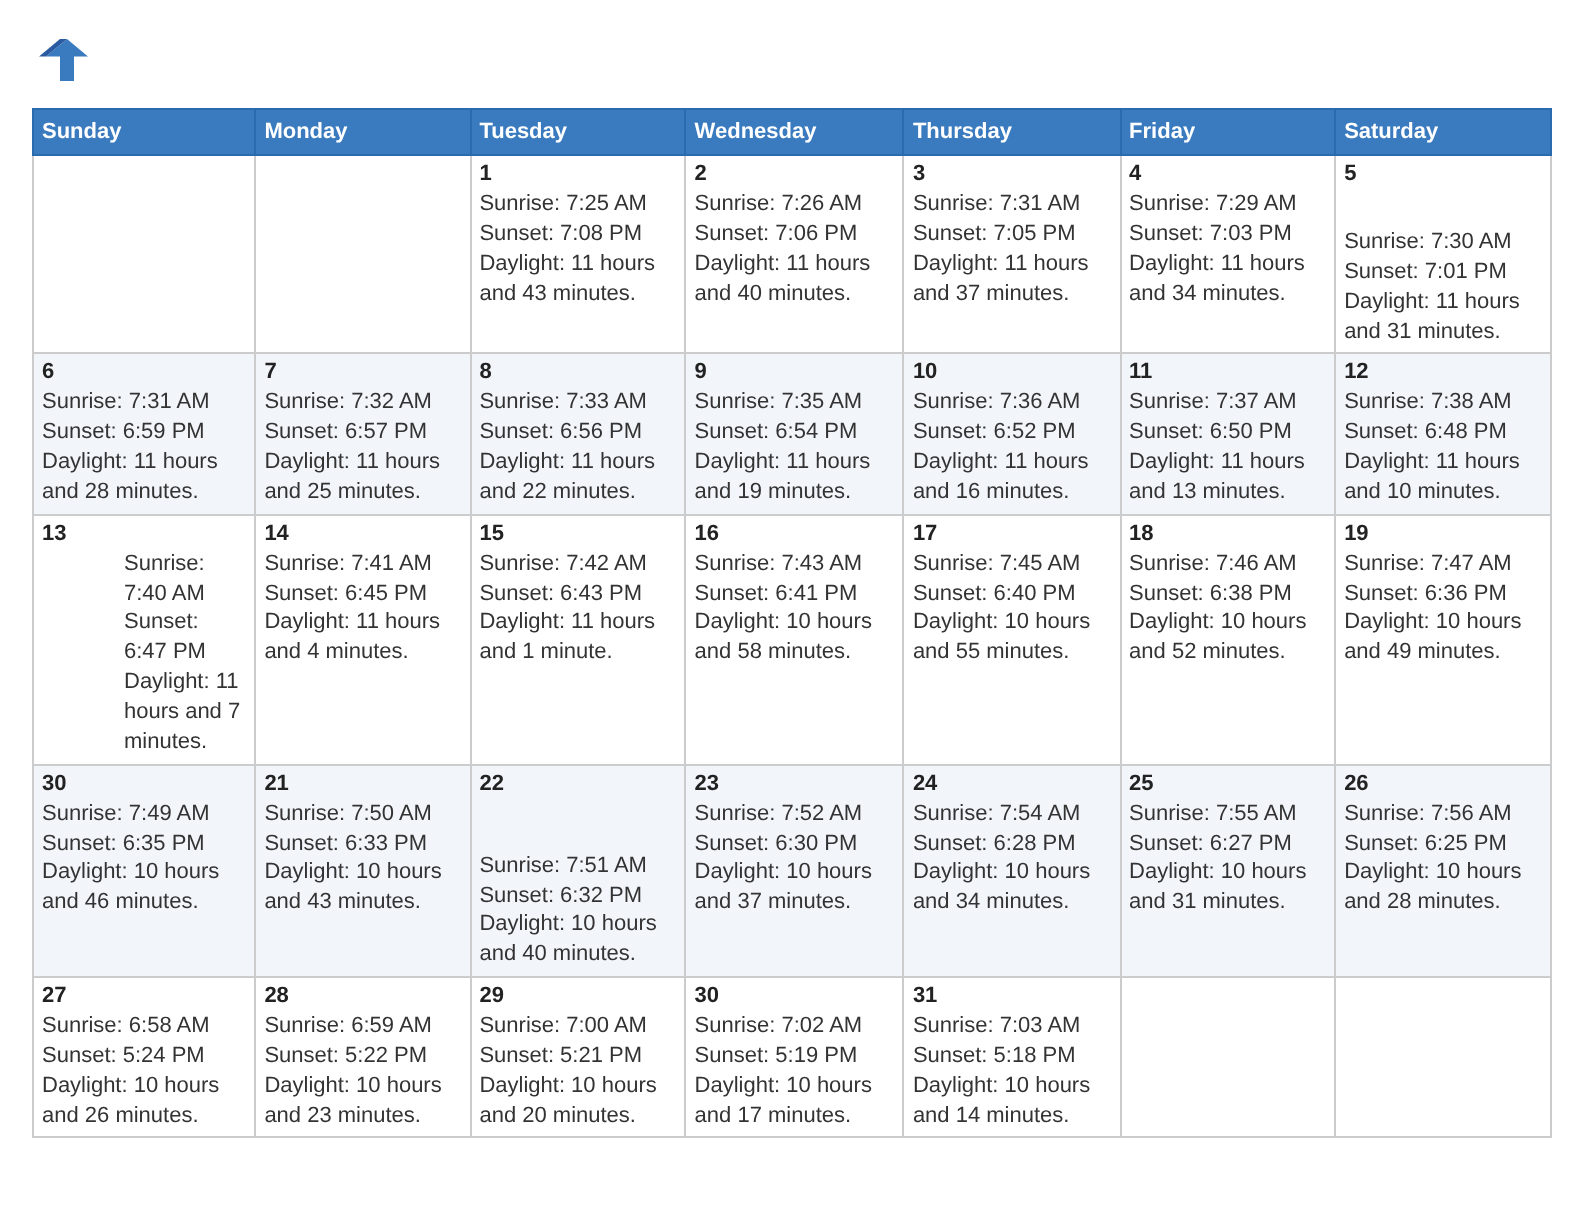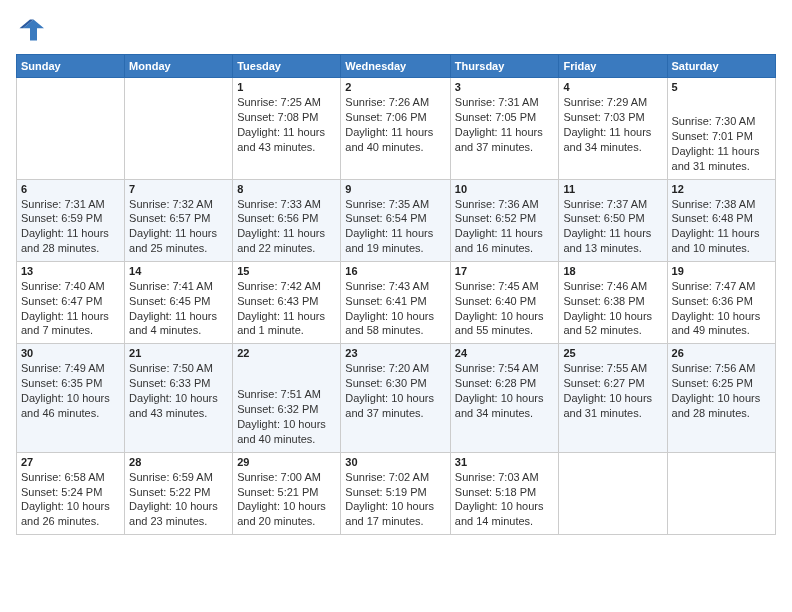--- a/index.html
+++ b/index.html
@@ -208,21 +208,21 @@
           <td>
             <span class="day-num">12</span>
             <div class="cell-text" style="white-space: pre-line;">Sunrise: 7:38 AM
 Sunset: 6:48 PM
 Daylight: 11 hours and 10 minutes.</div>
           </td>
         </tr>
         <tr>
           <td>
             <span class="day-num">13</span>
-            <div class="cell-text" style="white-space: pre-line;">Sunrise: 7:40 AM
+            <div class="cell-text" style="white-space: pre-line; margin-left: 41px;">Sunrise: 7:40 AM
 Sunset: 6:47 PM
 Daylight: 11 hours and 7 minutes.</div>
           </td>
           <td>
             <span class="day-num">14</span>
             <div class="cell-text" style="white-space: pre-line;">Sunrise: 7:41 AM
 Sunset: 6:45 PM
 Daylight: 11 hours and 4 minutes.</div>
           </td>
           <td>
@@ -270,21 +270,21 @@
 Daylight: 10 hours and 43 minutes.</div>
           </td>
           <td>
             <span class="day-num">22</span>
             <div class="cell-text" style="white-space: pre-line; margin-top: 28px;">Sunrise: 7:51 AM
 Sunset: 6:32 PM
 Daylight: 10 hours and 40 minutes.</div>
           </td>
           <td>
             <span class="day-num">23</span>
-            <div class="cell-text" style="white-space: pre-line;">Sunrise: 7:20 AM
+            <div class="cell-text" style="white-space: pre-line;">Sunrise: 7:52 AM
 Sunset: 6:30 PM
 Daylight: 10 hours and 37 minutes.</div>
           </td>
           <td>
             <span class="day-num">24</span>
             <div class="cell-text" style="white-space: pre-line;">Sunrise: 7:54 AM
 Sunset: 6:28 PM
 Daylight: 10 hours and 34 minutes.</div>
           </td>
           <td>

